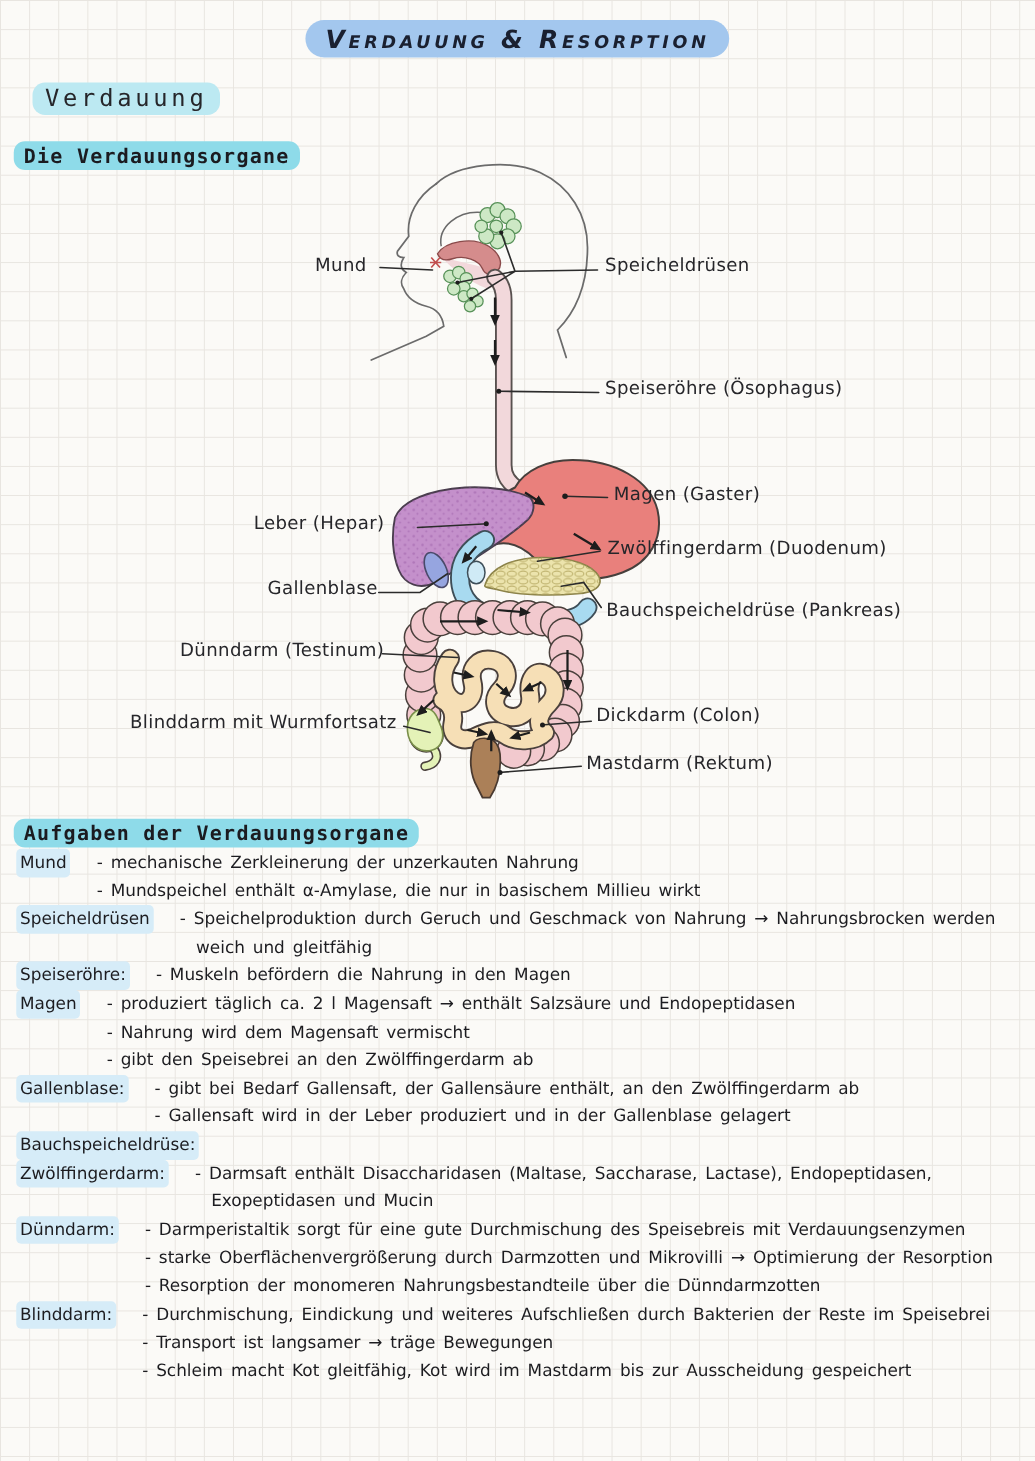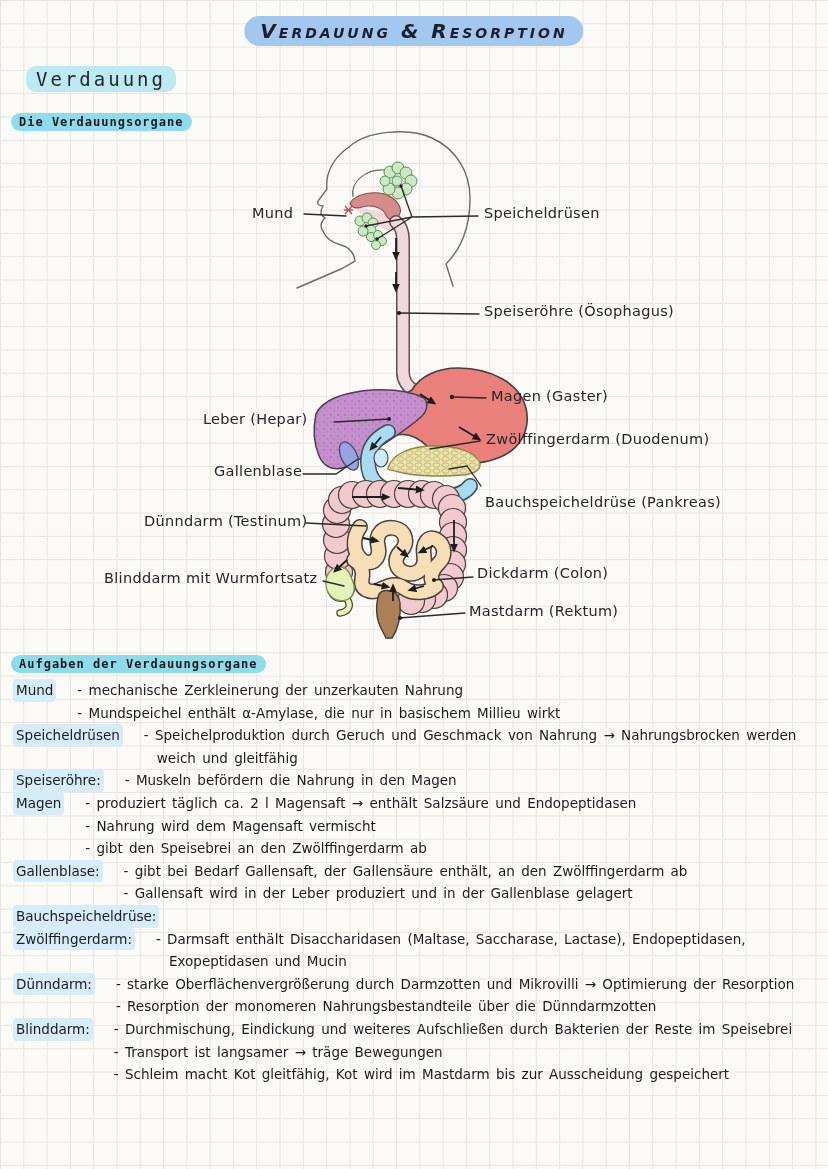--- a/index.html
+++ b/index.html
@@ -27,35 +27,35 @@
     background:var(--c-hl_sub,#bce9f2);
     padding:2px 10px;border-radius:10px;
     font-family:"DejaVu Sans Mono",monospace;
     font-size:19px;letter-spacing:3px;color:#26262a;white-space:nowrap;
   }
   .h-block{
     position:absolute;
     background:var(--c-hl_heading,#8edbe9);
     padding:2px 8px;border-radius:9px;
     font-family:"DejaVu Sans Mono",monospace;
-    font-weight:bold;font-size:12px;letter-spacing:1px;color:#1b1b20;white-space:nowrap;
+    font-weight:bold;font-size:16px;letter-spacing:1px;color:#1b1b20;white-space:nowrap;
   }
   #h-organe{top:113px;left:11px;}
   #h-aufgaben{top:655px;left:11px;}
   
   #diagram-svg{position:absolute;left:0;top:0;}
   .dlabel{position:absolute;font-size:14.5px;color:#26262a;white-space:nowrap;letter-spacing:.3px;}
   #lb-mund{left:252px;top:205px}
   #lb-speicheldruesen{left:484px;top:205px}
   #lb-speiseroehre{left:484px;top:303px}
   #lb-magen{left:491px;top:388px}
   #lb-leber{left:203px;top:411px}
   #lb-zwoelf{left:486px;top:431px}
   #lb-gallenblase{left:214px;top:463px}
-  #lb-bauch{left:485px;top:494px}
+  #lb-bauch{left:485px;top:481px}
   #lb-duenndarm{left:144px;top:513px}
   #lb-dickdarm{left:477px;top:565px}
   #lb-blinddarm{left:104px;top:570px}
   #lb-mastdarm{left:469px;top:603px}
   
   #tasks{
     position:absolute;left:13px;top:679px;right:5px;
     font-size:13.5px;line-height:22.6px;word-spacing:2px;color:#1c1c20;
   }
   .sec{display:flex;align-items:flex-start;gap:8px;}
@@ -279,20 +279,21 @@
     </div>
     <div class="sec">
       <span class="organ">Zwölffingerdarm:</span>
       <div class="items">
         <div class="item">-  Darmsaft enthält Disaccharidasen (Maltase, Saccharase, Lactase), Endopeptidasen, Exopeptidasen und Mucin</div>
       </div>
     </div>
     <div class="sec">
       <span class="organ">Dünndarm:</span>
       <div class="items">
+        <div class="item">-  Darmperistaltik sorgt für eine gute Durchmischung des Speisebreis mit Verdauungsenzymen</div>
         <div class="item">-  starke Oberflächenvergrößerung durch Darmzotten und Mikrovilli → Optimierung der Resorption</div>
         <div class="item">-  Resorption der monomeren Nahrungsbestandteile über die Dünndarmzotten</div>
       </div>
     </div>
     <div class="sec">
       <span class="organ">Blinddarm:</span>
       <div class="items">
         <div class="item">-  Durchmischung, Eindickung und weiteres Aufschließen durch Bakterien der Reste im Speisebrei</div>
         <div class="item">-  Transport ist langsamer → träge Bewegungen</div>
         <div class="item">-  Schleim macht Kot gleitfähig, Kot wird im Mastdarm bis zur Ausscheidung gespeichert</div>

